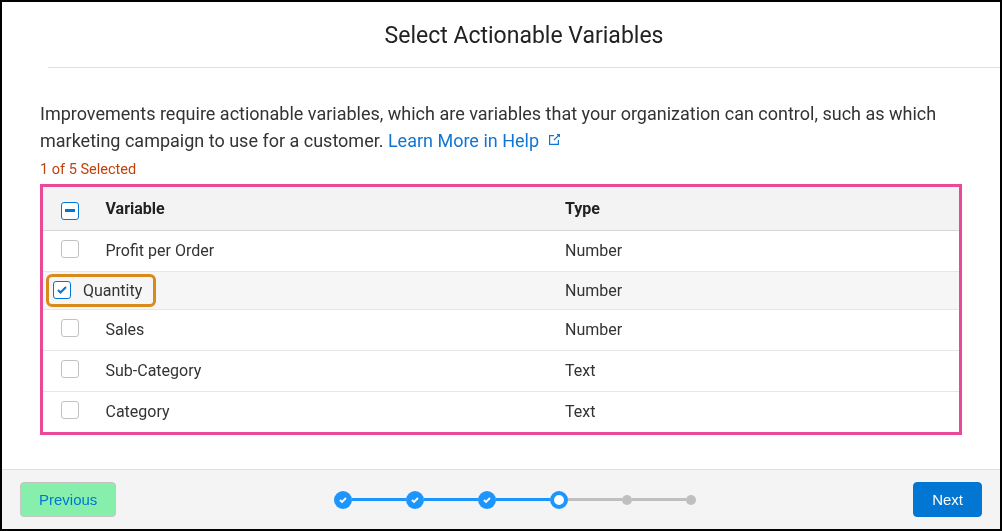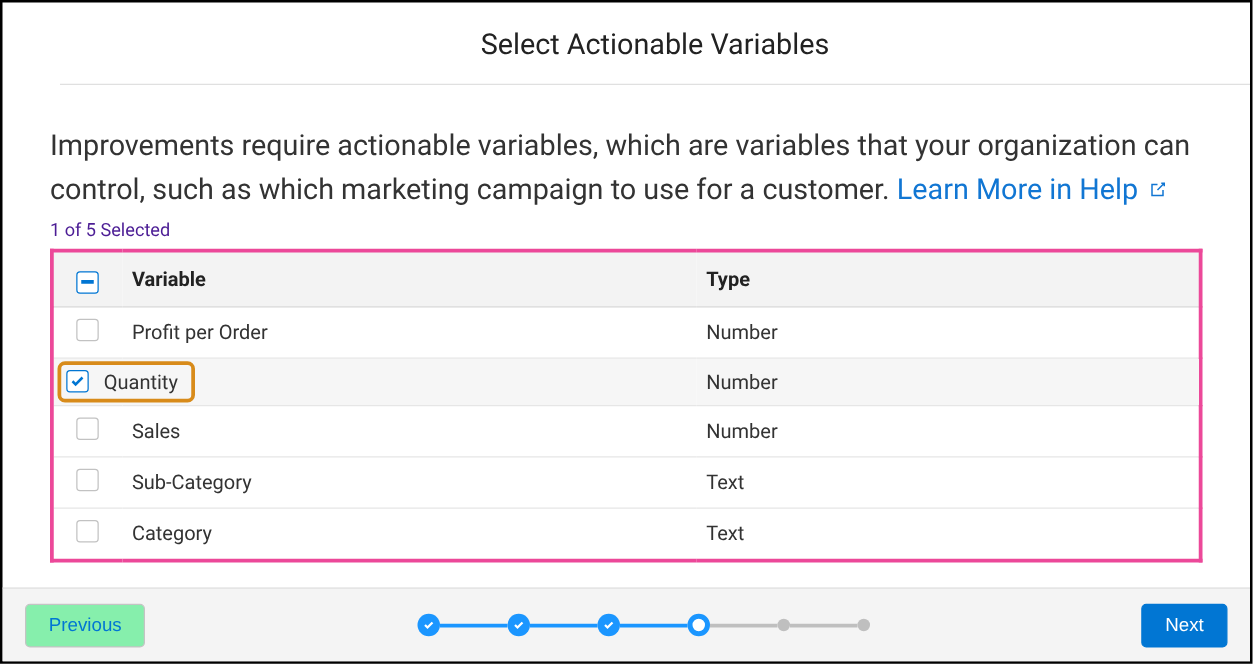--- a/index.html
+++ b/index.html
@@ -22,38 +22,38 @@
   .header h1 {
     font-size: 23px;
     font-weight: 400;
     color: #222;
   }
   .content {
     padding: 32px 38px 20px;
     flex: 1;
   }
   .desc {
-    font-size: 23px;
+    font-size: 18px;
     color: #333;
     line-height: 1.5;
     margin-bottom: 6px;
   }
   .link {
     color: #1176d3;
     text-decoration: none;
     cursor: pointer;
   }
   .ext-icon {
     display: inline-block;
     vertical-align: -1px;
     margin-left: 2px;
   }
   .sel-count {
     font-size: 14.5px;
-    color: #4c1d95;
+    color: #c2410c;
     margin-bottom: 6px;
   }
   table {
     width: 100%;
     border-collapse: collapse;
     border: 3px solid #ec4899;
     font-size: 16px;
   }
   thead th {
     background: #f3f3f3;

